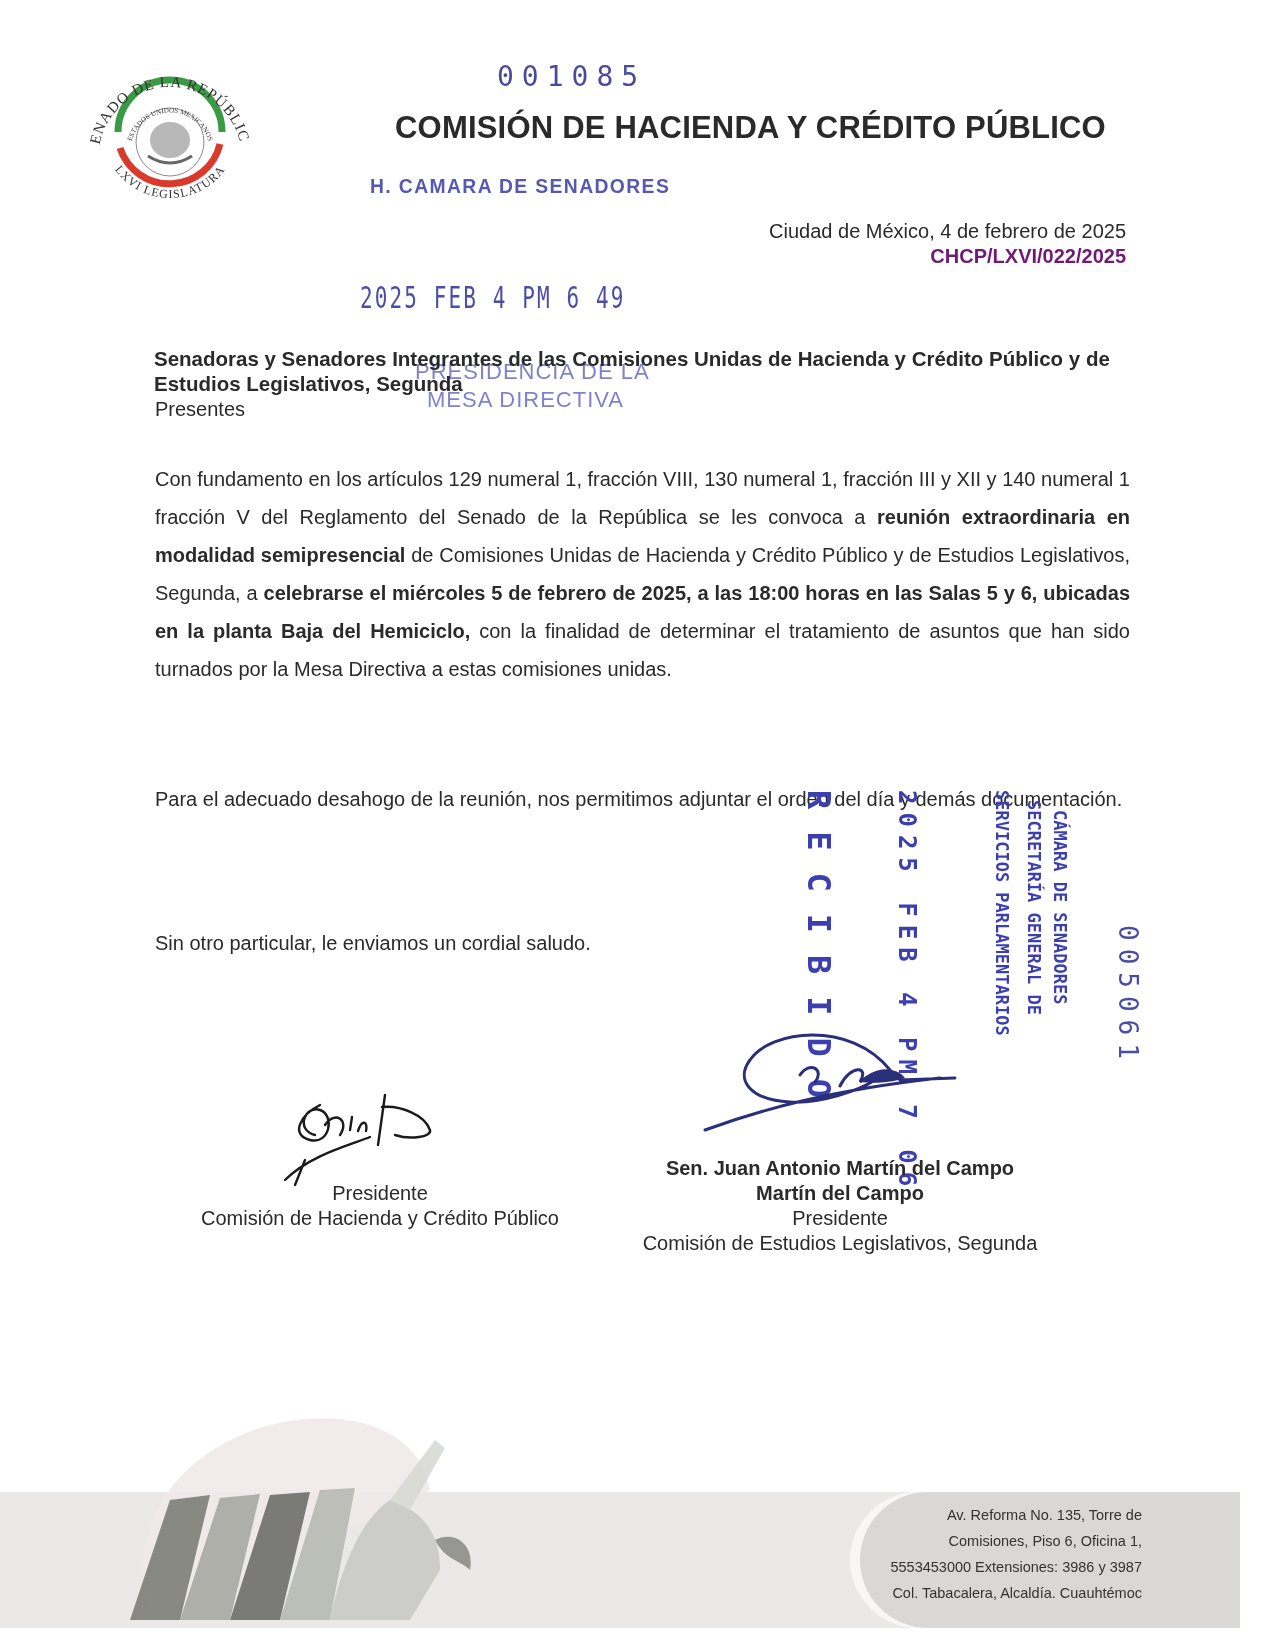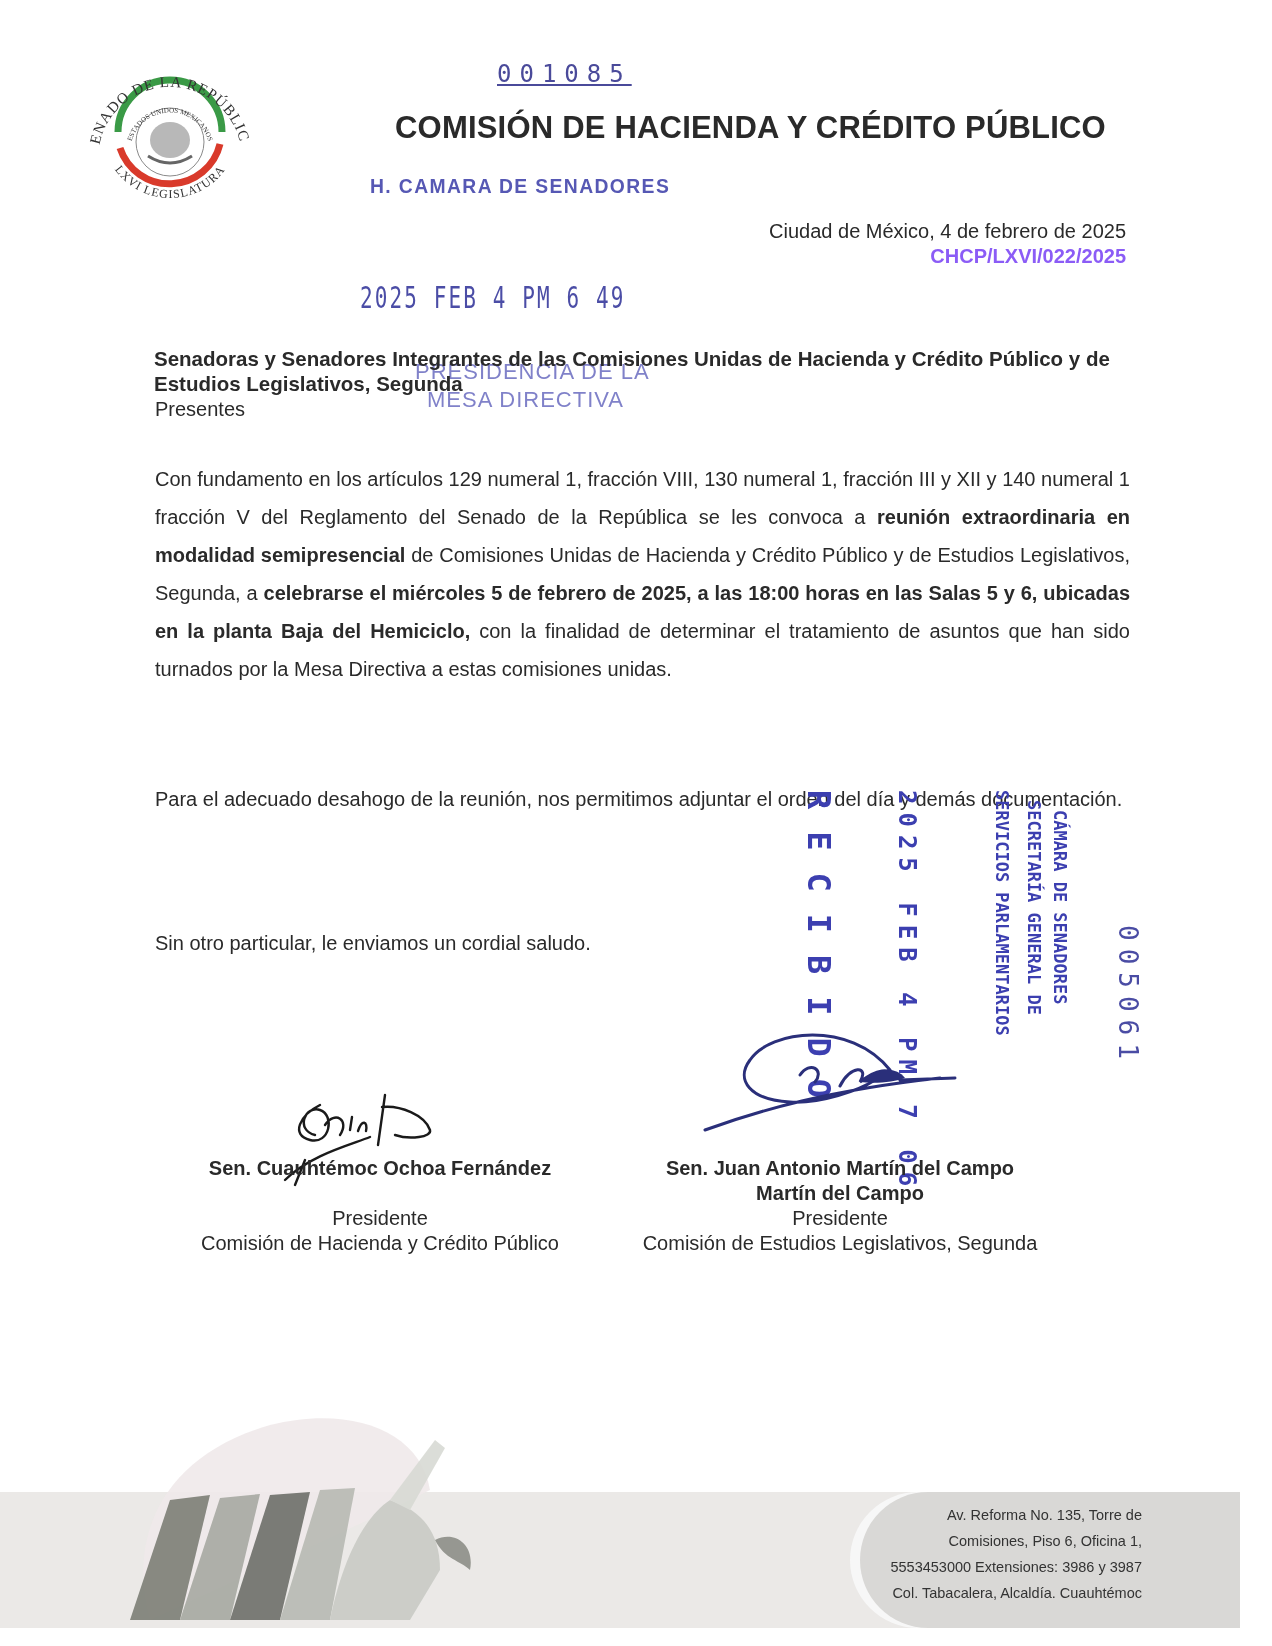--- a/index.html
+++ b/index.html
@@ -3,26 +3,26 @@
   <meta charset="utf-8">
   <style>
     html, body { margin: 0; padding: 0; background: #ffffff; }
     body {
       width: 1272px; height: 1646px; position: relative; overflow: hidden;
       font-family: "Liberation Sans", sans-serif; color: #1a1a1a;
     }
     .abs { position: absolute; }
     
     .seal { left: 70px; top: 52px; width: 200px; height: 160px; }
-    .folio-top { left: 497px; top: 60px; font-size: 24px; letter-spacing: 8px; color: #4a4a9a; font-family: "DejaVu Sans Mono", monospace; text-decoration: underline; }
+    .folio-top { left: 497px; top: 60px; font-size: 28px; letter-spacing: 8px; color: #4a4a9a; font-family: "DejaVu Sans Mono", monospace; }
     .doc-title { left: 395px; top: 110px; font-size: 31px; font-weight: bold; color: #2a2a2a; letter-spacing: 0.2px; white-space: nowrap; }
     .stamp-camara { left: 370px; top: 174px; font-size: 21px; color: #5658b4; letter-spacing: 1.5px; font-family: "Liberation Sans", sans-serif; transform: scaleX(0.92); transform-origin: left; font-weight: bold; }
     .stamp-date1 { left: 360px; top: 280px; font-size: 30px; color: #4b4da6; letter-spacing: 3px; transform: scaleX(0.7); transform-origin: left; font-family: "DejaVu Sans Mono", monospace; }
     .place-date { right: 146px; top: 220px; font-size: 20px; color: #2a2a2a; }
-    .doc-ref { right: 146px; top: 245px; font-size: 20px; font-weight: bold; text-align: right; color: #8b5cf6; }
+    .doc-ref { right: 146px; top: 245px; font-size: 20px; font-weight: bold; text-align: right; color: #701a75; }
     .addressee { left: 154px; top: 346px; font-size: 20.5px; font-weight: bold; line-height: 25px; width: 980px; color: #2a2a2a; }
     .presentes { left: 155px; top: 398px; font-size: 20px; color: #2a2a2a; }
     .stamp-presidencia { left: 415px; top: 358px; font-size: 22px; color: #6a6cc0; letter-spacing: 1px; line-height: 28px; opacity: 0.85; }
     .stamp-presidencia span { display: block; }
     .body-text { left: 155px; width: 975px; font-size: 20px; line-height: 38px; text-align: justify; color: #2a2a2a; }
     .p1 { top: 460px; }
     .p2 { top: 780px; }
     .p3 { top: 924px; }
     .body-text b { font-weight: bold; }
     
@@ -105,21 +105,20 @@
   </svg>
 </div>
 <div class="abs sig-right">
   <svg width="290" height="120" viewBox="0 0 290 120">
     <path d="M 5 110 C 60 90, 130 70, 240 58 M 50 40 C 70 10, 150 0, 190 50 M 50 40 C 35 60, 50 80, 90 82 C 120 84, 160 70, 175 60 M 100 55 C 110 40, 125 50, 115 62 M 140 66 C 150 45, 170 45, 160 62 C 175 50, 190 45, 200 60 L 255 58" fill="none" stroke="#2a2f7a" stroke-width="3" stroke-linecap="round"></path>
     <path d="M 160 62 C 175 48, 195 45, 205 58 C 195 62, 175 64, 160 62 Z" fill="#2a2f7a"></path>
   </svg>
 </div>
 
 <div class="abs signer signer-left">
-  <div class="nm">Sen. Cuauhtémoc Ochoa Fernández</div>
   <div style="height:25px"></div>
   <div>Presidente</div>
   <div>Comisión de Hacienda y Crédito Público</div>
 </div>
 <div class="abs signer signer-right">
   <div class="nm">Sen. Juan Antonio Martín del Campo</div>
   <div class="nm">Martín del Campo</div>
   <div>Presidente</div>
   <div>Comisión de Estudios Legislativos, Segunda</div>
 </div>

